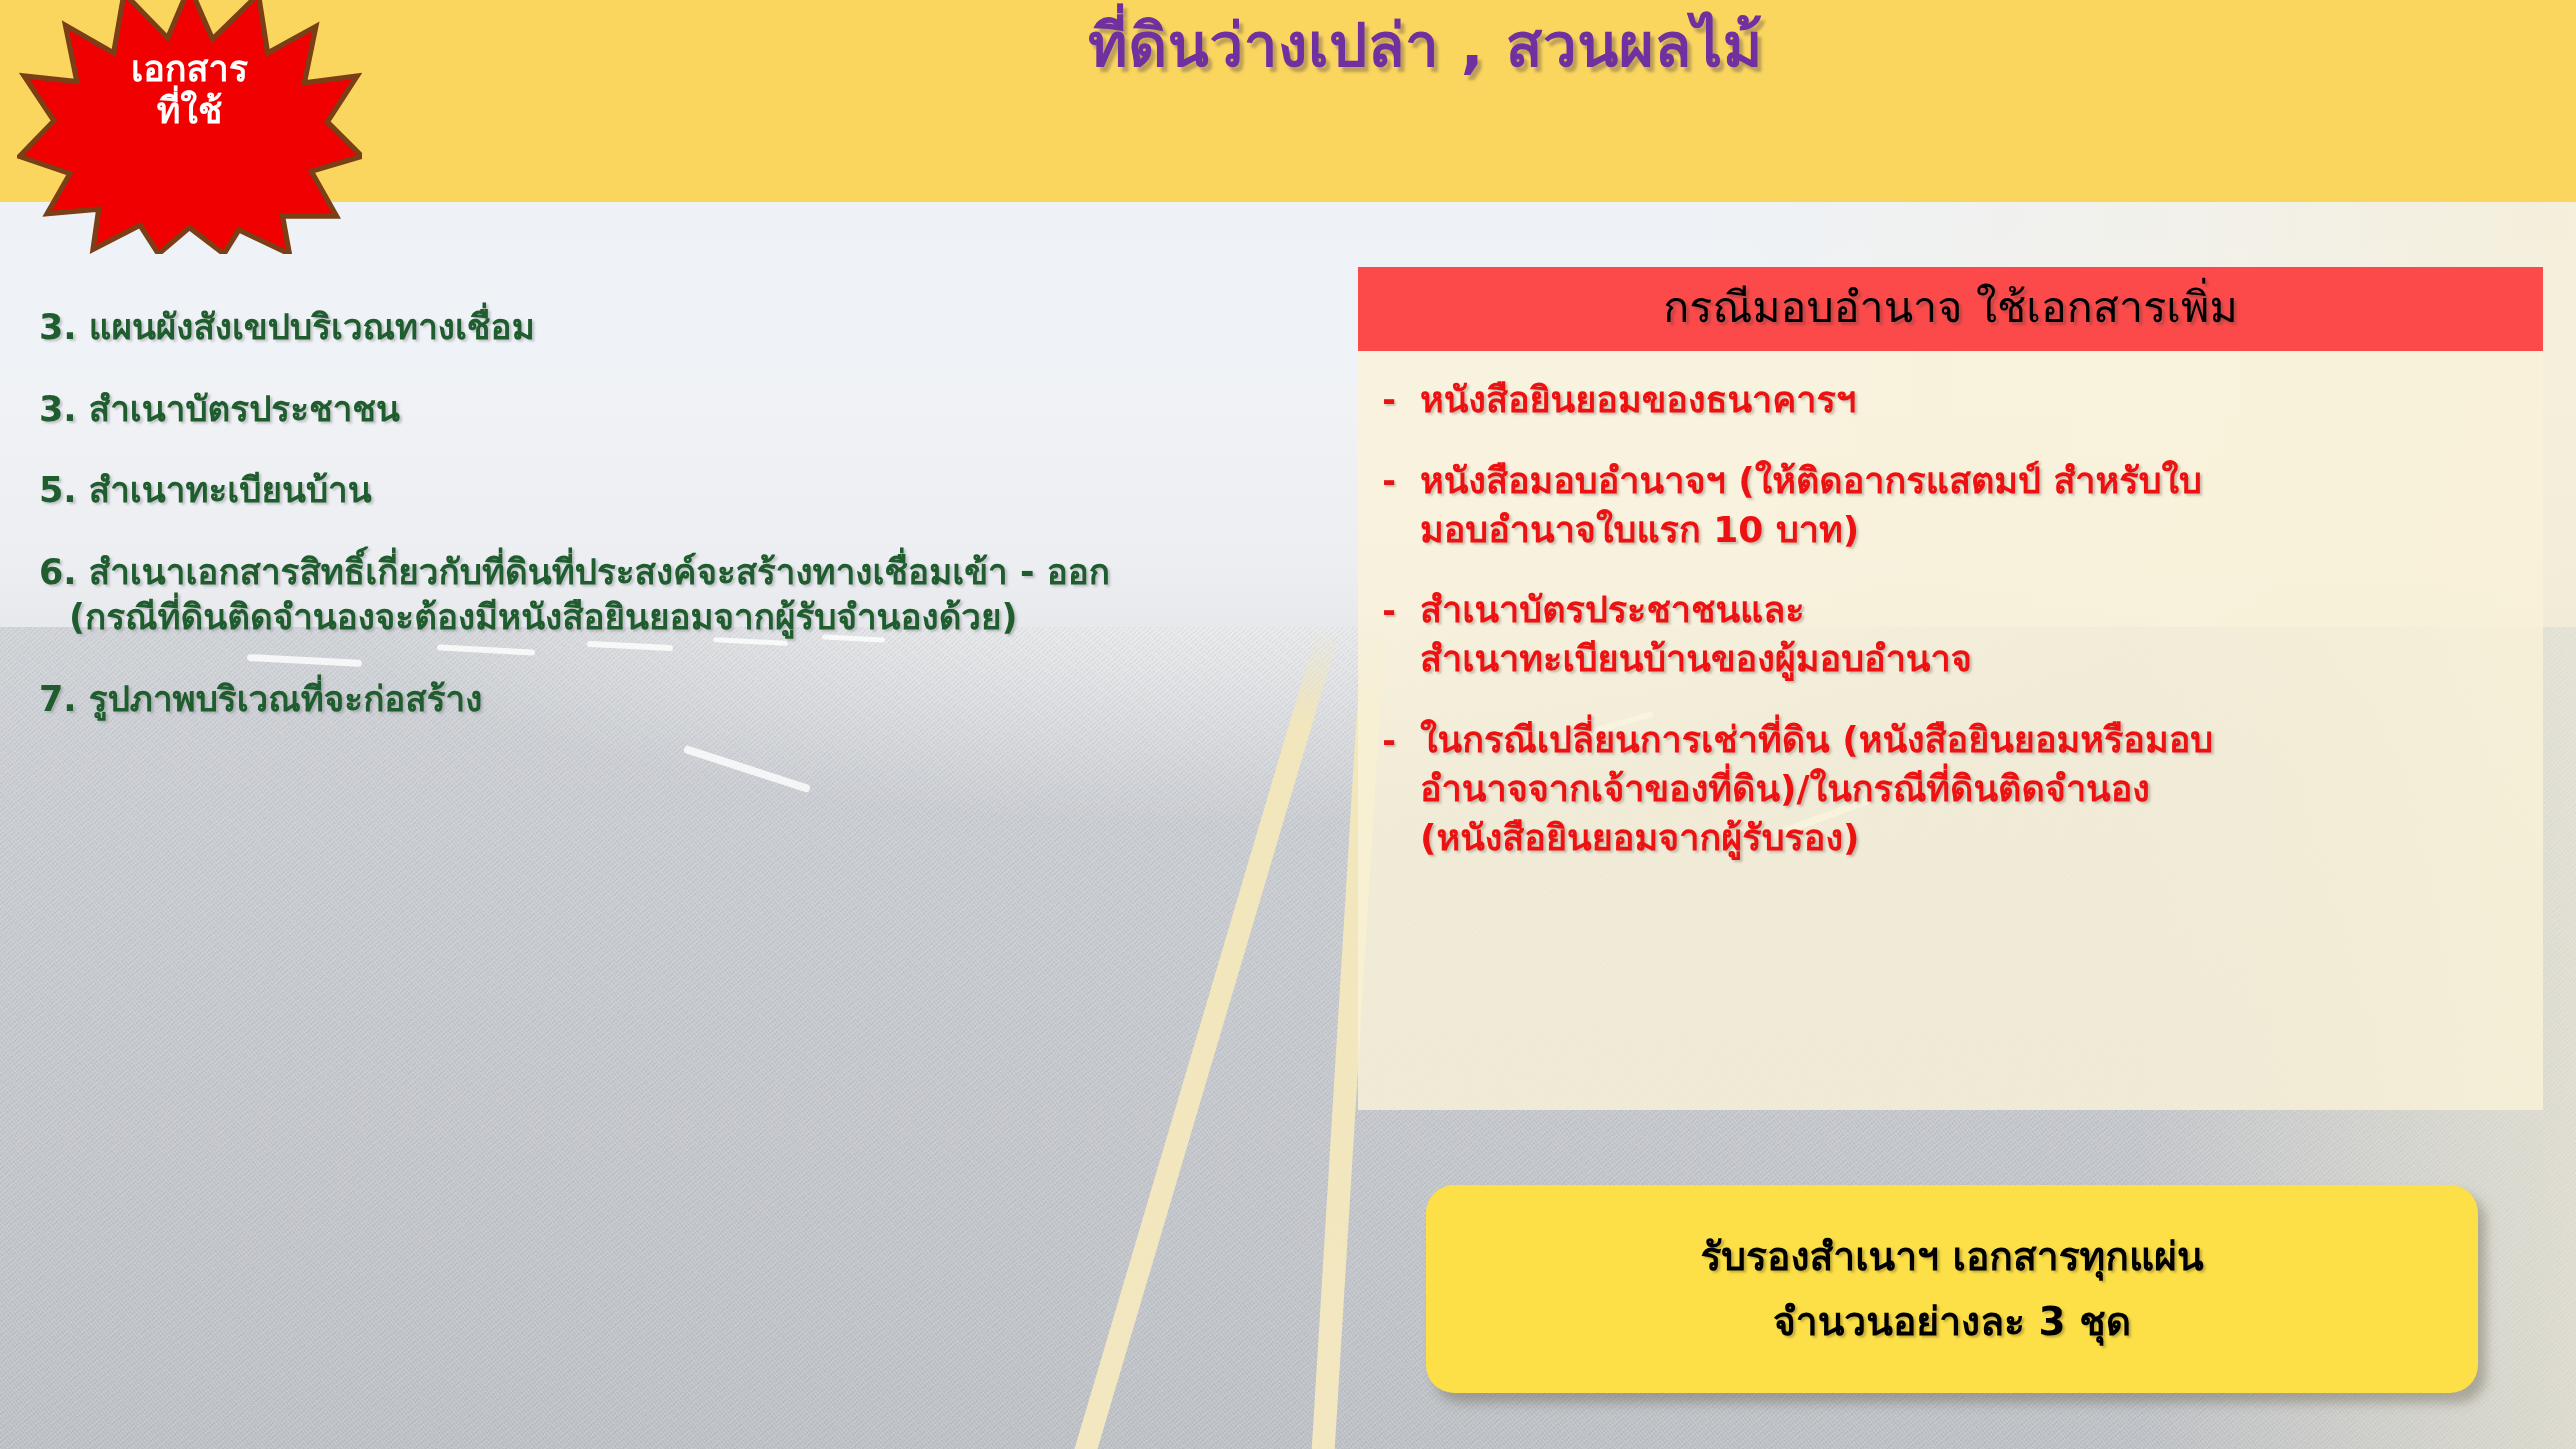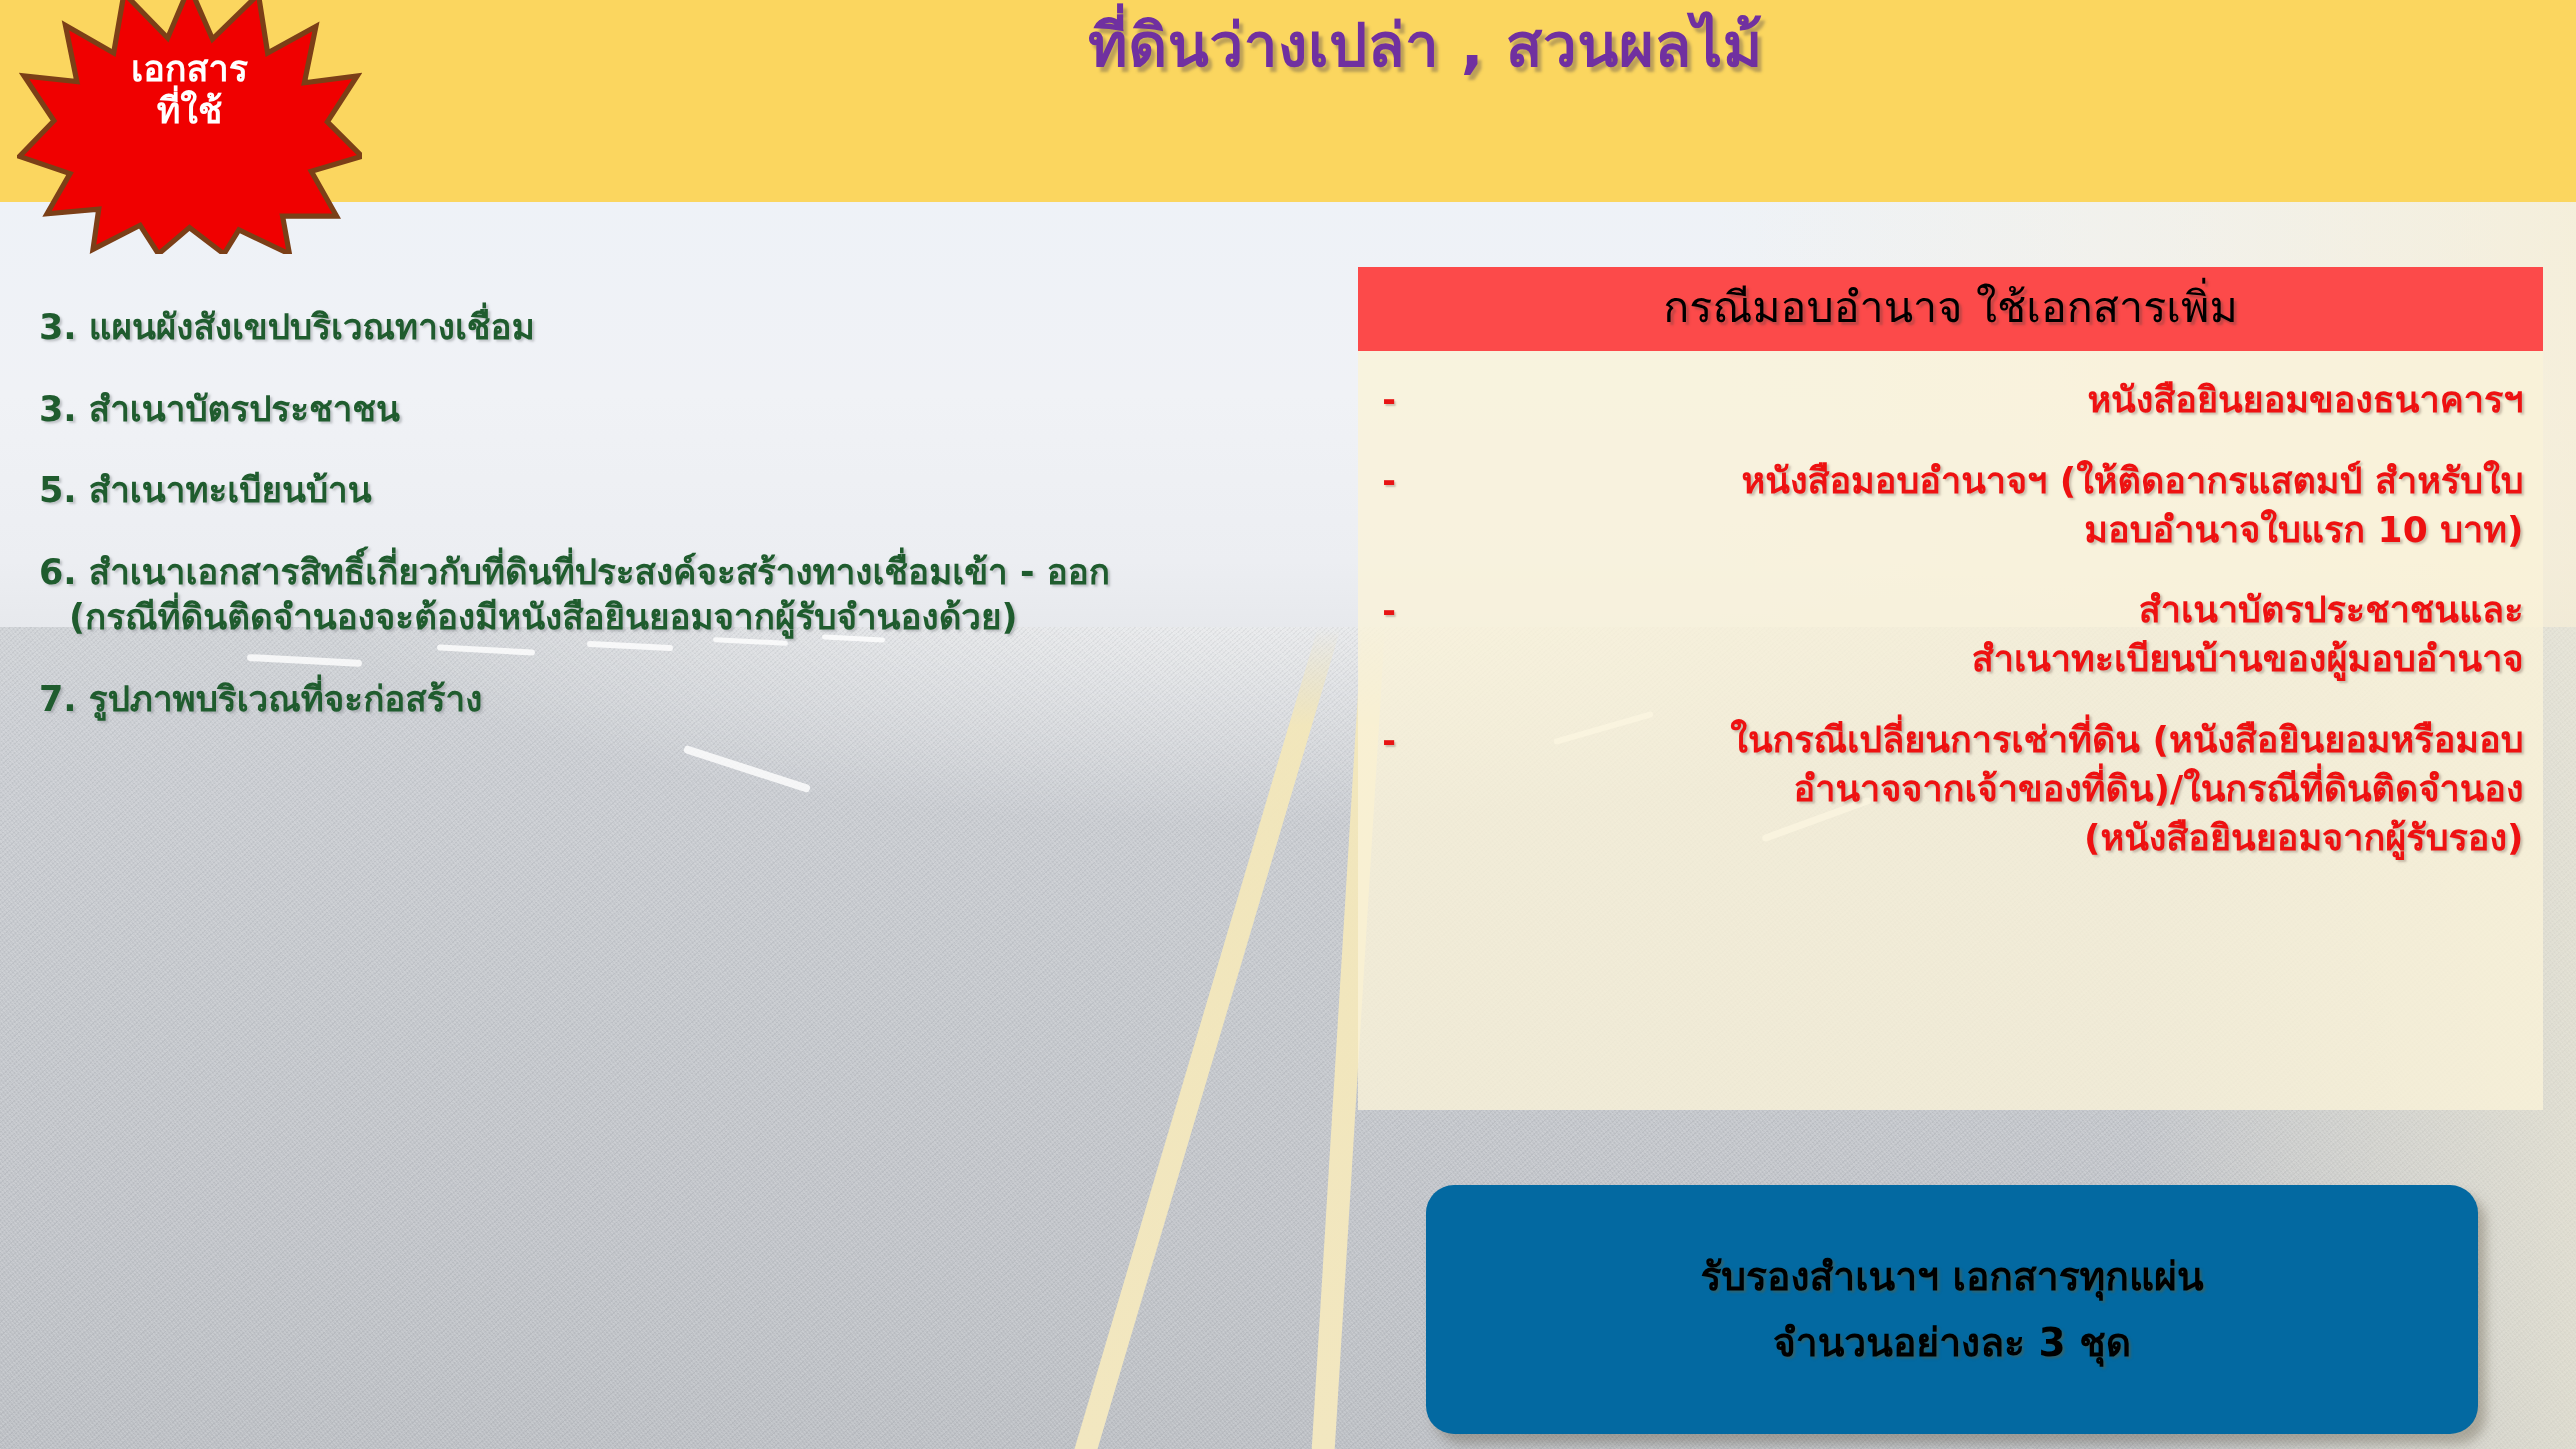--- a/index.html
+++ b/index.html
@@ -218,31 +218,30 @@
     padding-top: 3.5px;
     text-shadow: 1.7px 1.7px 1.7px rgba(120,100,90,0.35);
   }
   .bullet-text {
     flex: 1 1 auto;
     color: #ee1111;
     font-weight: bold;
     font-size: 36px;
     line-height: 1.36;
     text-shadow: 2.3px 2.3px 2.3px rgba(130,110,100,0.40);
-    text-align: right;
   }
   .bullet-text .ln { display: block; }
 
   
   .callout {
     position: absolute;
     left: 1426px; top: 1185px;
     width: 1052px;
-    height: 249px;
-    background: #0369a1;
+    height: 208px;
+    background: #fde047;
     border-radius: 28px;
     box-shadow: 8px 9.2px 10.4px rgba(90,80,60,0.35);
     display: flex;
     flex-direction: column;
     align-items: center;
     justify-content: center;
     z-index: 7;
     box-sizing: border-box;
   }
   .callout-line {

